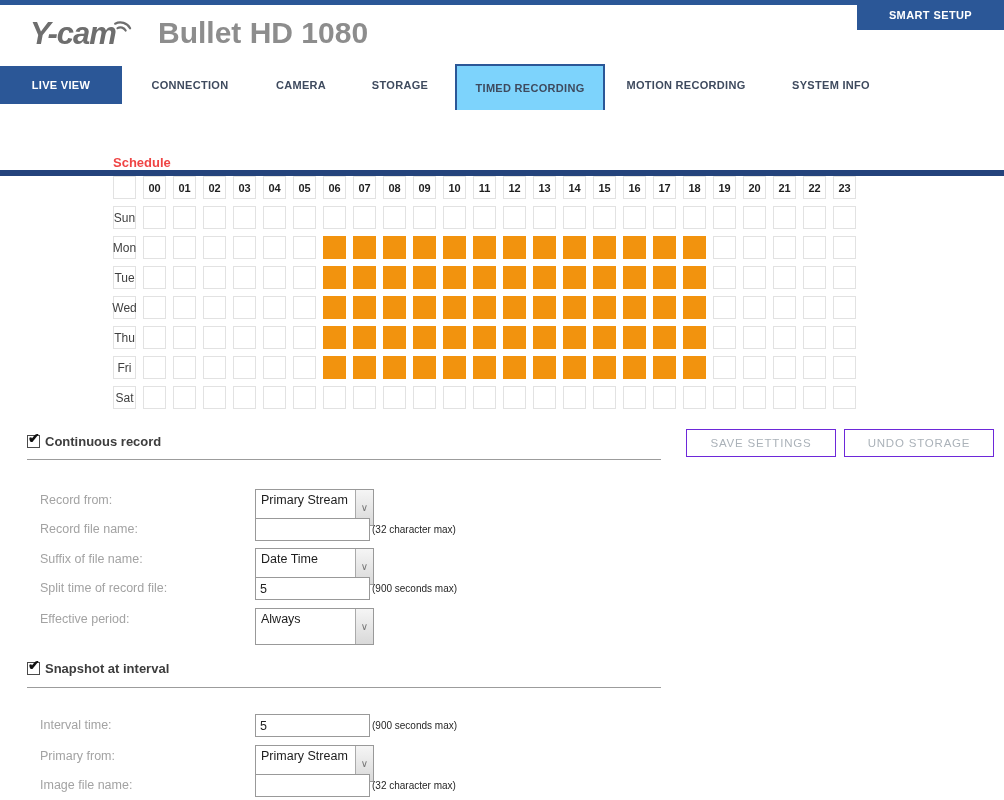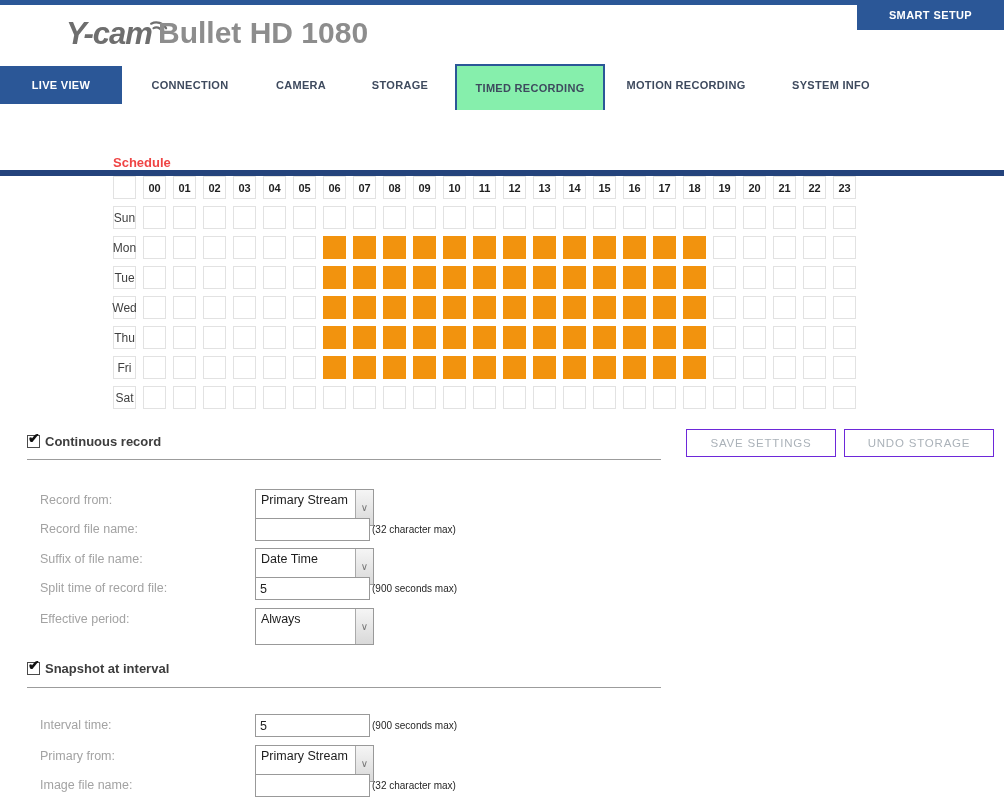--- a/index.html
+++ b/index.html
@@ -9,35 +9,35 @@
 
   
   .topbar { position:absolute; left:0; top:0; width:1004px; height:5px; background:var(--blue,#2B5090); }
 
   
   .smart { position:absolute; left:857px; top:0; width:147px; height:30px; background:var(--blue,#2B5797);
            color:#fff; font-size:11px; font-weight:bold; letter-spacing:.4px;
            display:flex; align-items:center; justify-content:center; cursor:pointer; }
 
   
-  .logo-row { position:absolute; left:30px; top:16px; display:flex; align-items:flex-start;margin-left:36px; }
+  .logo-row { position:absolute; left:30px; top:16px; display:flex; align-items:flex-start; }
   .ycam { font-style:italic; font-weight:800; font-size:31px; letter-spacing:-1px; color:#6e6e6e; }
   .wifi { margin:-2px 0 0 -2px; }
   .prodtitle { position:absolute; left:158px; top:16px; font-size:30px; font-weight:bold; color:#8d8d8d; letter-spacing:0; }
 
   
   .tabbar { position:absolute; left:0; top:66px; width:1004px; height:38px; }
   .tab-underline { position:absolute; left:0; top:104px; width:1004px; height:6px; background:var(--blueDark,#24437C); }
   .tab { position:absolute; top:0; height:38px; display:flex; align-items:center; justify-content:center;
          font-size:11px; font-weight:600; letter-spacing:.3px; color:#3e4a5e; cursor:pointer; }
   .tab.active { left:0; width:122px; background:var(--blue,#2B5797); color:#fff; }
   .tab.t1 { left:130px; width:120px; }
   .tab.t2 { left:251px; width:100px; }
   .tab.t3 { left:350px; width:100px; }
-  .tab.selected { left:455px; top:-2px; width:150px; height:46px; background:#86efac;
+  .tab.selected { left:455px; top:-2px; width:150px; height:46px; background:#7dd3fc;
                   border:2px solid var(--blue,#2B5797); border-bottom:none; z-index:5; }
   .tab.t5 { left:612px; width:148px; }
   .tab.t6 { left:772px; width:118px; }
 
   
   .sched-title { position:absolute; left:113px; top:155px; font-size:13px; font-weight:bold; color:#ef4444; }
   .grid { position:absolute; left:113px; top:176px; display:grid;
           grid-template-columns:repeat(25,23px); grid-auto-rows:23px; gap:7px; }
   .gcell { border:1px solid #e2e2e2; background:#fff; }
   .gcell.corner { }

